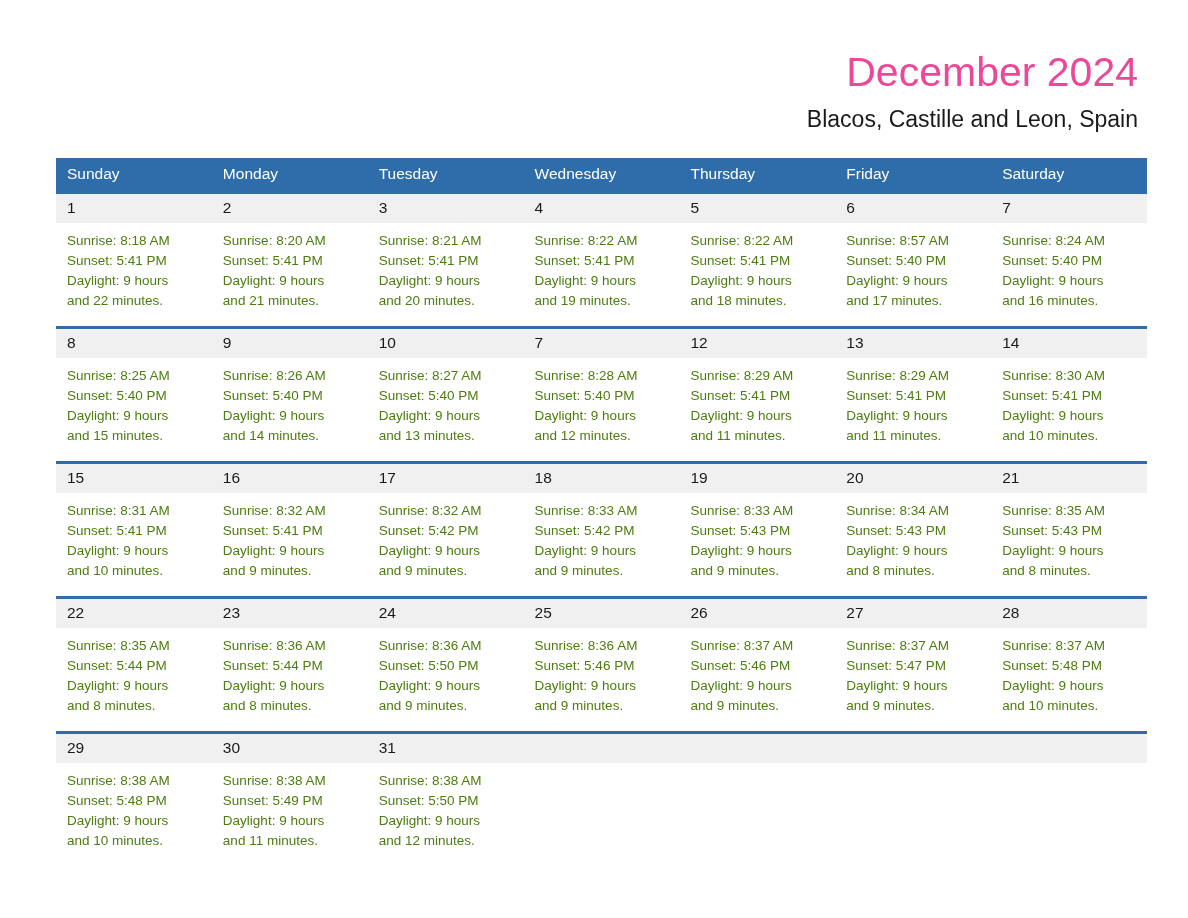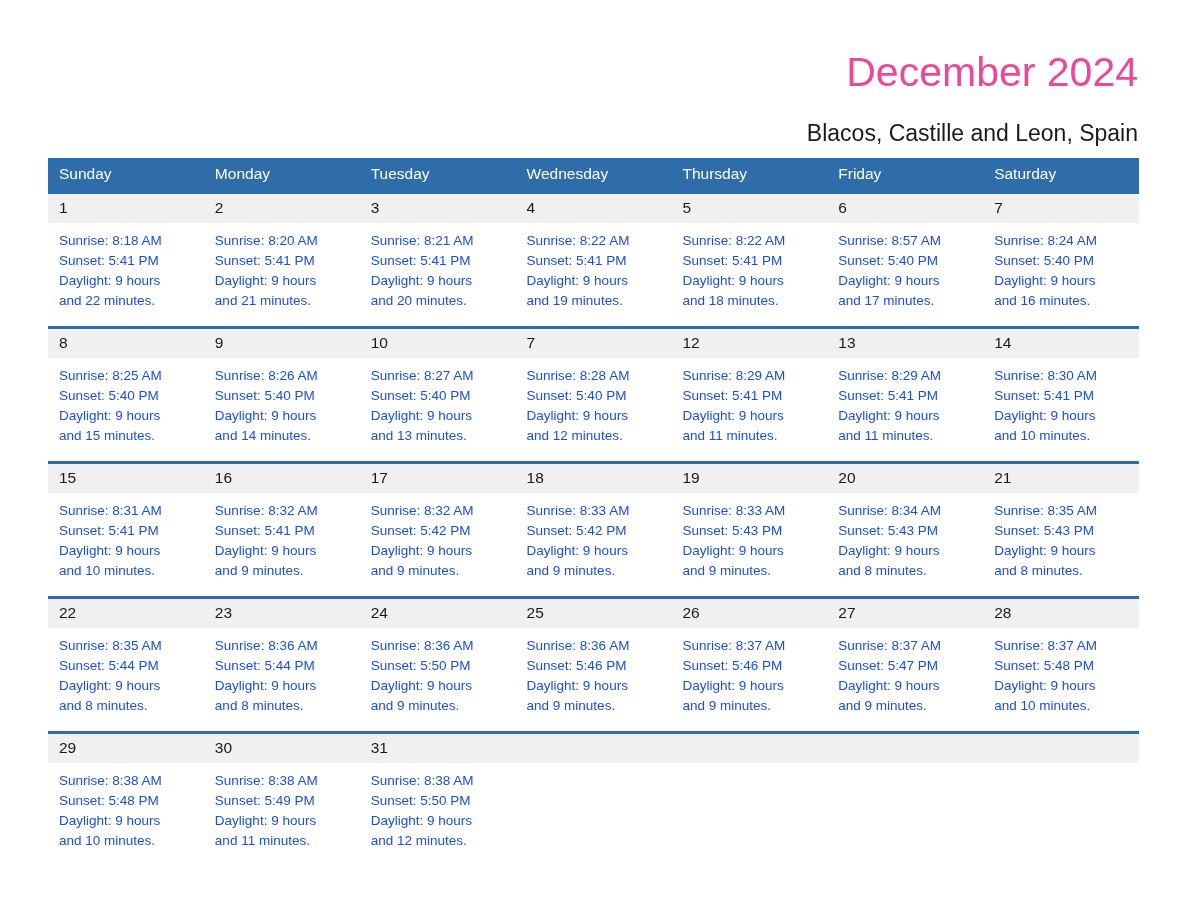--- a/index.html
+++ b/index.html
@@ -76,28 +76,28 @@
     line-height: 48px;
     font-weight: normal;
     color: #ec4899;
     margin: 0;
     font-family: "Liberation Sans", sans-serif;
   }
   .cal-subtitle {
     font-size: 23px;
     line-height: 30px;
     color: #1a1a1a;
-    margin: 22px 0 0 0;
+    margin: 8px 0 0 0;
     font-family: "Liberation Sans", sans-serif;
   }
 
   
   .calendar {
     position: absolute;
-    left: 48px;
+    left: 56px;
     top: 158px;
     width: 1091px;
     border-collapse: collapse;
     table-layout: fixed;
   }
   .calendar col { width: 155.86px; }
 
   .calendar thead th {
     background: #2e6da9;
     color: #ffffff;
@@ -134,21 +134,21 @@
     font-family: "Liberation Sans", sans-serif;
   }
   .cell-empty .daynum {
     color: transparent;
   }
   .details {
     display: block;
     padding: 8px 6px 0 11px;
     font-size: 13.5px;
     line-height: 20px;
-    color: #1d4ed8;
+    color: #4d7c0f;
     font-family: "Liberation Sans", sans-serif;
   }
   .details span { display: block; }
 </style>
 </head>
 <body>
 
 <div class="page">
 
   <div class="masthead">

